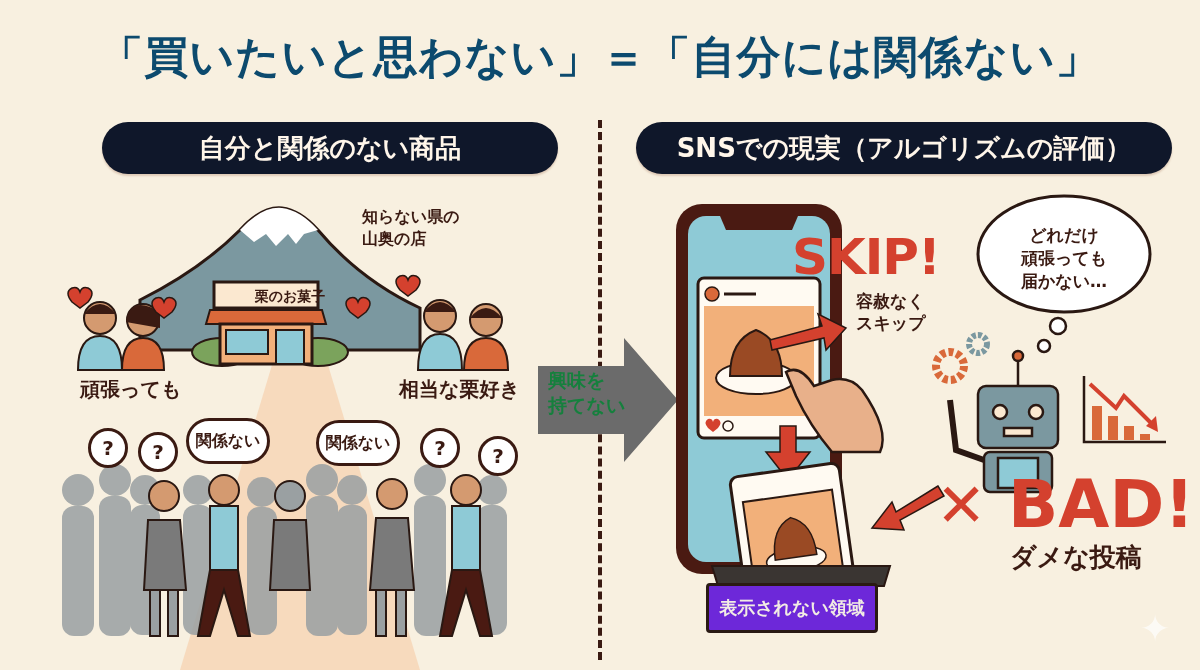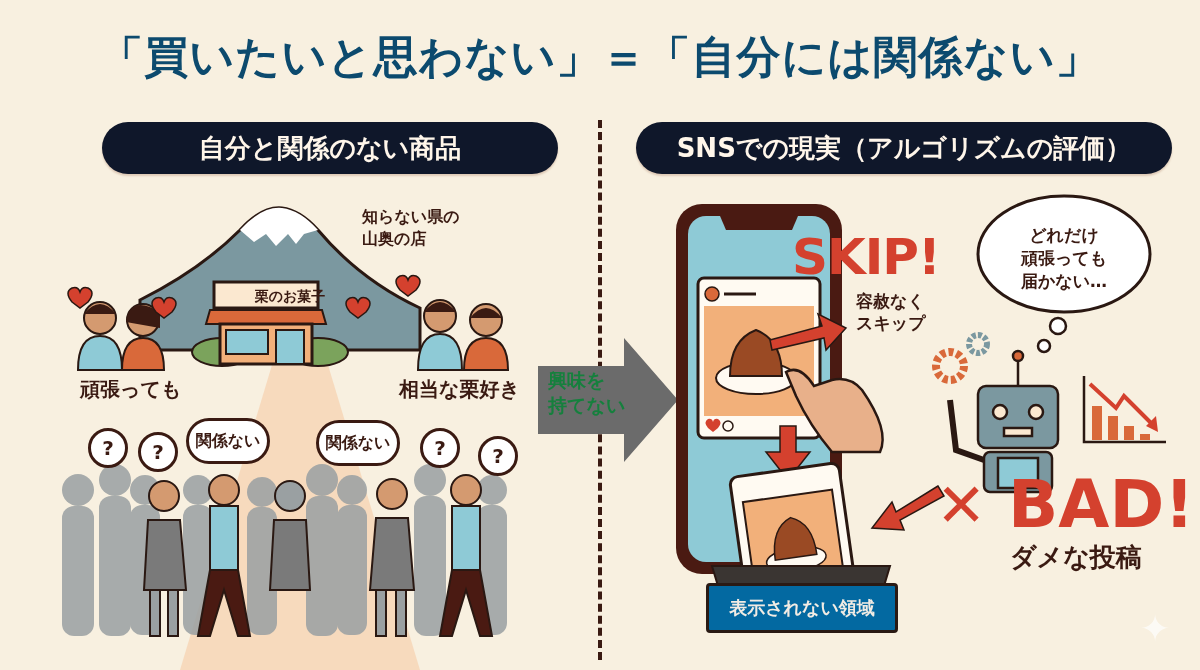--- a/index.html
+++ b/index.html
@@ -35,22 +35,22 @@
   .arrow-big {
     left: 538px; top: 338px; width: 140px; height: 124px;
   }
   .arrow-text {
     left: 548px; top: 368px; width: 96px; text-align: left;
     font-weight: bold; font-size: 19px; color: #15803d; line-height: 1.3;
   }
   .skip { font-weight: 900; font-size: 50px; color: #d4412e; letter-spacing: -1px; }
   .bad { font-weight: 900; font-size: 66px; color: #d4412e; }
   .box-label {
-    left: 706px; top: 583px; width: 192px; height: 50px;
-    background: #0369a1; border: 3px solid #2a1a14; border-radius: 4px;
+    left: 706px; top: 583px; width: 172px; height: 50px;
+    background: #6d28d9; border: 3px solid #2a1a14; border-radius: 4px;
     color: #f2ece4; font-weight: bold; font-size: 18px;
     display: flex; align-items: center; justify-content: center;
   }
 </style>
 </head>
 <body>
 
 <div class="abs title">「買いたいと思わない」＝「自分には関係ない」</div>
 
 <div class="abs pill" style="left:102px; top:122px; width:456px;">自分と関係のない商品</div>

